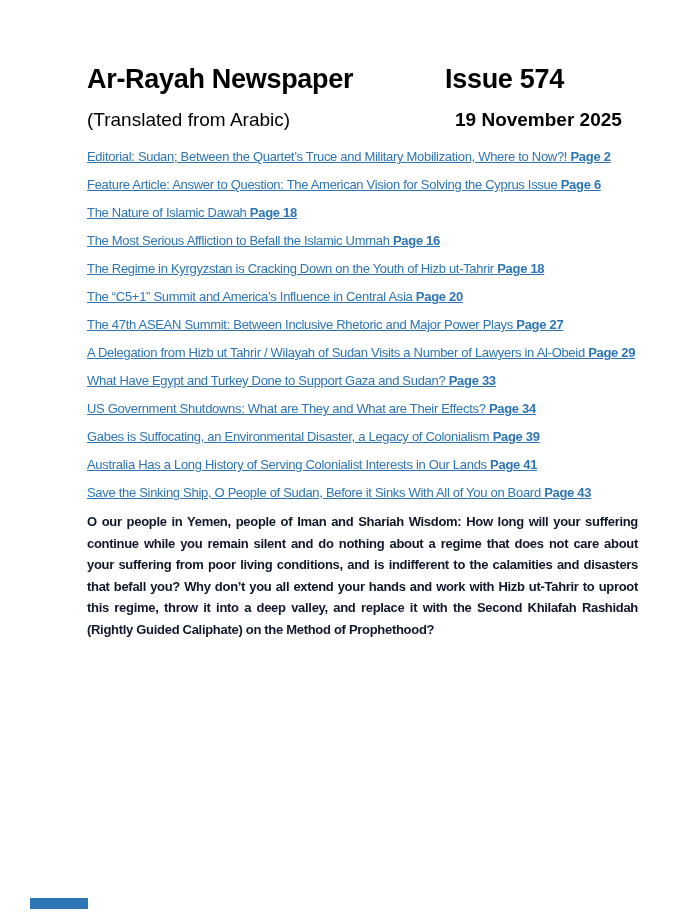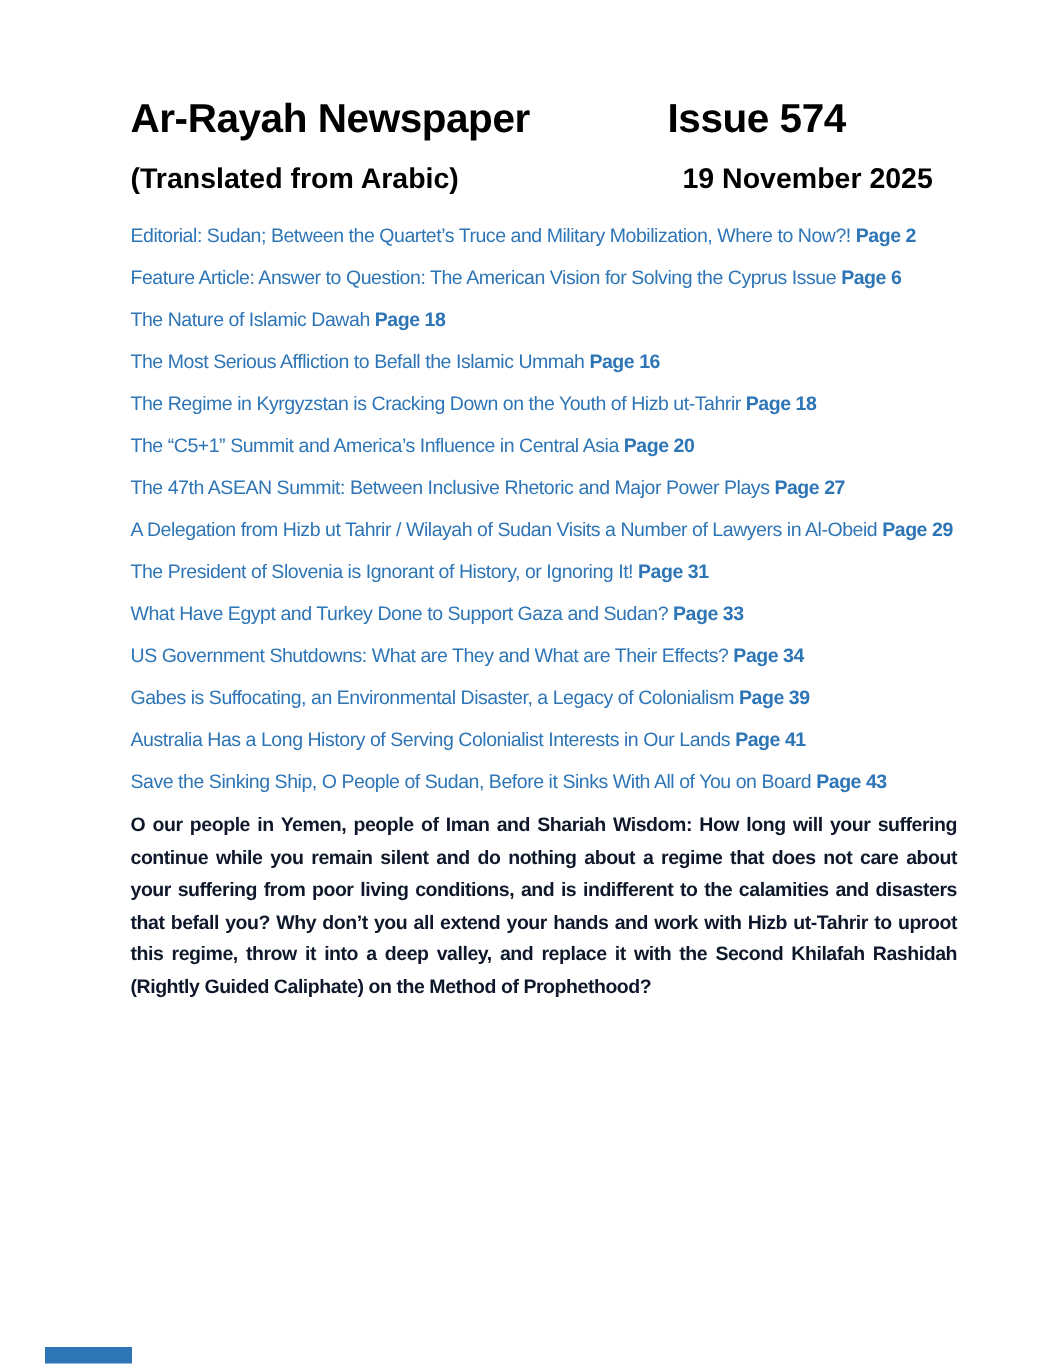--- a/index.html
+++ b/index.html
@@ -36,21 +36,21 @@
     letter-spacing: -0.3px;
   }
   .subtitle-row {
     position: relative;
     margin-top: 12px;
     height: 24px;
     line-height: 24px;
   }
   .translation-note {
     font-size: 19px;
-    font-weight: bold;
+    font-weight: normal;
   }
   .issue-date {
     position: absolute;
     left: 368px;
     top: 0;
     font-size: 19px;
     font-weight: bold;
   }
   
   .toc {
@@ -58,20 +58,21 @@
   }
   .toc-item {
     font-size: 13px;
     line-height: 21px;
     letter-spacing: -0.3px;
     text-align: justify;
     margin-bottom: 7px;
   }
   .toc-link {
     color: #2E75B6;
+    text-decoration: underline;
     text-decoration-color: #2E75B6;
     cursor: pointer;
   }
   .toc-link .page-label {
     font-weight: bold;
   }
   
   .closing-message {
     margin-top: 8px;
     font-size: 13px;
@@ -108,21 +109,20 @@
 
   <div class="toc">
     <div class="toc-item"><a class="toc-link"><span>Editorial: Sudan; Between the Quartet’s Truce and Military Mobilization, Where to Now?!</span> <span class="page-label">Page 2</span></a></div>
     <div class="toc-item"><a class="toc-link"><span>Feature Article: Answer to Question: The American Vision for Solving the Cyprus Issue</span> <span class="page-label">Page 6</span></a></div>
     <div class="toc-item"><a class="toc-link"><span>The Nature of Islamic Dawah</span> <span class="page-label">Page 18</span></a></div>
     <div class="toc-item"><a class="toc-link"><span>The Most Serious Affliction to Befall the Islamic Ummah</span> <span class="page-label">Page 16</span></a></div>
     <div class="toc-item"><a class="toc-link"><span>The Regime in Kyrgyzstan is Cracking Down on the Youth of Hizb ut-Tahrir</span> <span class="page-label">Page 18</span></a></div>
     <div class="toc-item"><a class="toc-link"><span>The “C5+1” Summit and America’s Influence in Central Asia</span> <span class="page-label">Page 20</span></a></div>
     <div class="toc-item"><a class="toc-link"><span>The 47th ASEAN Summit: Between Inclusive Rhetoric and Major Power Plays</span> <span class="page-label">Page 27</span></a></div>
     <div class="toc-item"><a class="toc-link"><span>A Delegation from Hizb ut Tahrir / Wilayah of Sudan Visits a Number of Lawyers in Al-Obeid</span> <span class="page-label">Page 29</span></a></div>
-    <div class="toc-item"><a class="toc-link"><span>The President of Slovenia is Ignorant of History, or Ignoring It!</span> <span class="page-label">Page 31</span></a></div>
     <div class="toc-item"><a class="toc-link"><span>What Have Egypt and Turkey Done to Support Gaza and Sudan? </span> <span class="page-label">Page 33</span></a></div>
     <div class="toc-item"><a class="toc-link"><span>US Government Shutdowns: What are They and What are Their Effects?</span> <span class="page-label">Page 34</span></a></div>
     <div class="toc-item"><a class="toc-link"><span>Gabes is Suffocating, an Environmental Disaster, a Legacy of Colonialism</span> <span class="page-label">Page 39</span></a></div>
     <div class="toc-item"><a class="toc-link"><span>Australia Has a Long History of Serving Colonialist Interests in Our Lands</span> <span class="page-label">Page 41</span></a></div>
     <div class="toc-item"><a class="toc-link"><span>Save the Sinking Ship, O People of Sudan, Before it Sinks With All of You on Board</span> <span class="page-label">Page 43</span></a></div>
   </div>
 
   <p class="closing-message">O our people in Yemen, people of Iman and Shariah Wisdom: How long will your suffering continue while you remain silent and do nothing about a regime that does not care about your suffering from poor living conditions, and is indifferent to the calamities and disasters that befall you? Why don’t you all extend your hands and work with Hizb ut-Tahrir to uproot this regime, throw it into a deep valley, and replace it with the Second Khilafah Rashidah (Rightly Guided Caliphate) on the Method of Prophethood?</p>
 
 </div>

